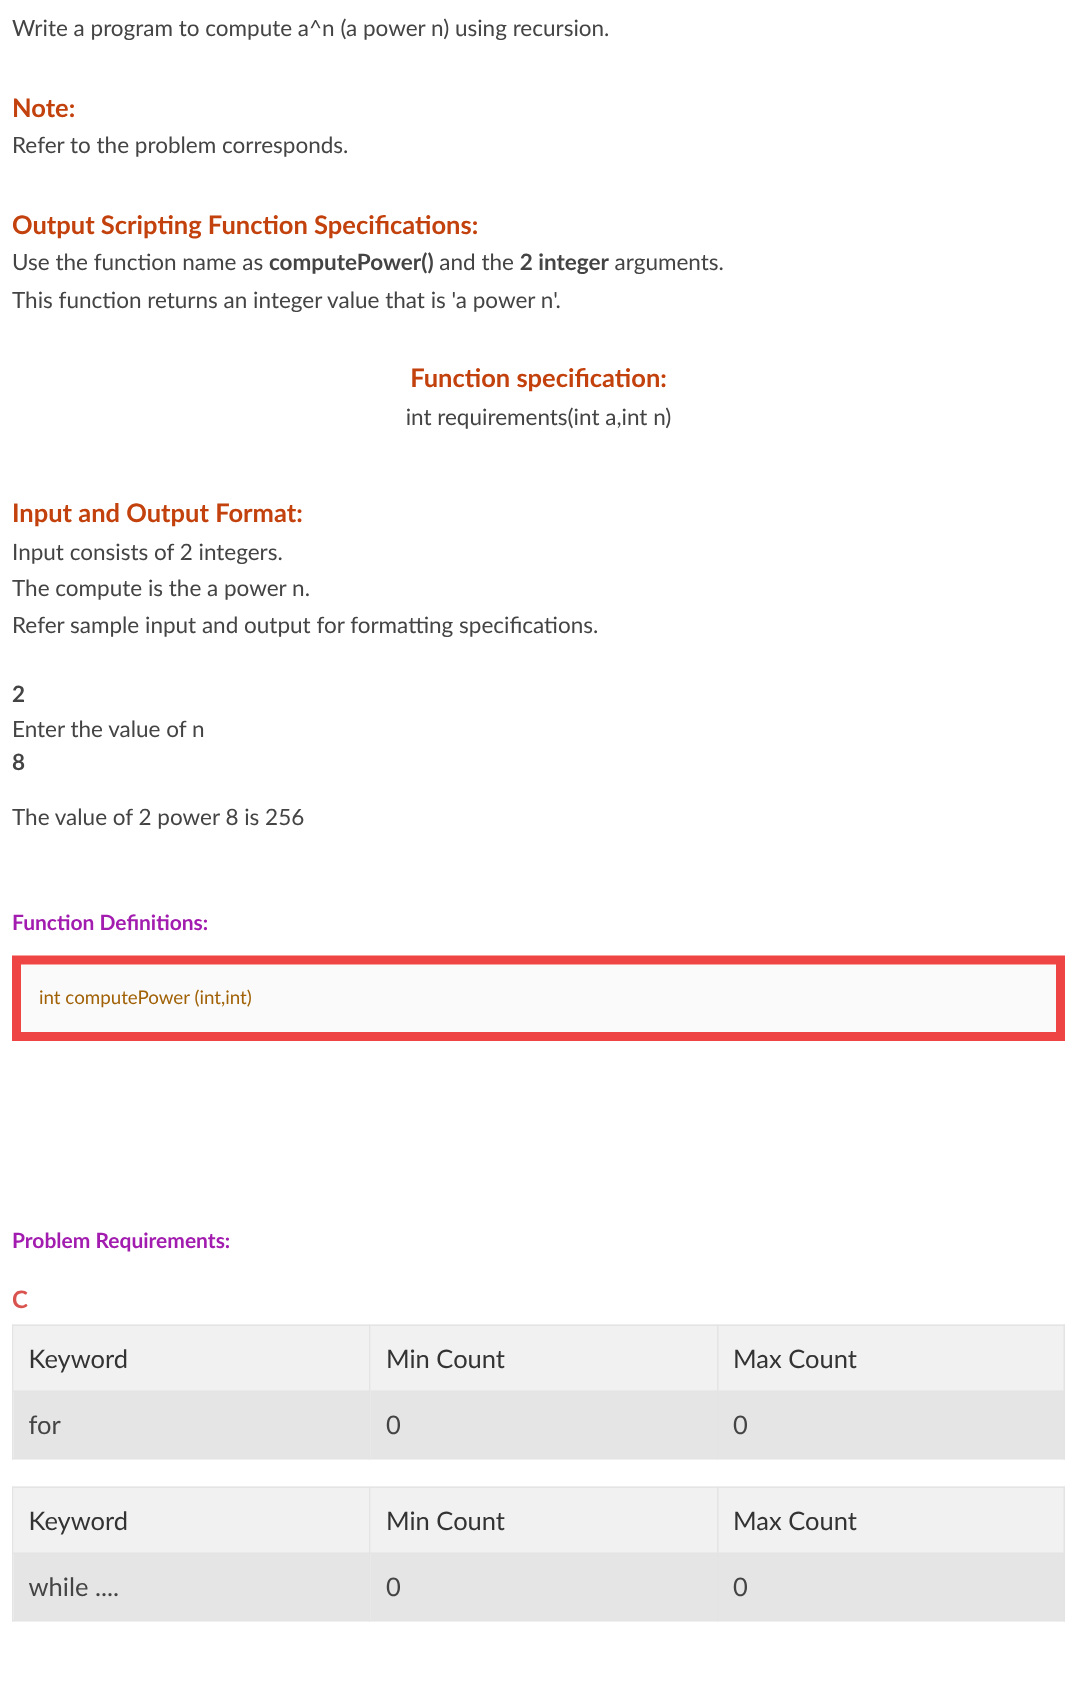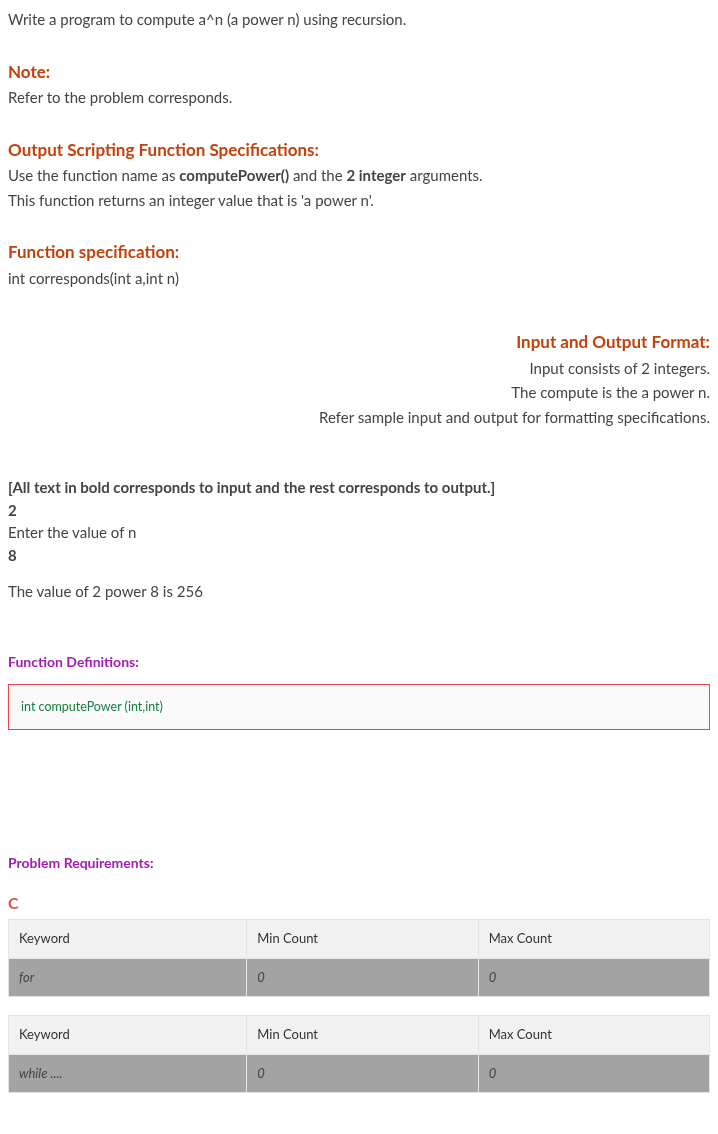--- a/index.html
+++ b/index.html
@@ -24,55 +24,54 @@
   .bold { font-weight: 700; }
   .sample-io p { margin-bottom: 0; }
   .sample-group { margin-bottom: 6px; }
   .subhead {
     font-weight: 700;
     font-size: 14px;
     color: #a21caf;
     margin-bottom: 12px;
   }
   .code-box {
-    border: 1px solid #ef4444;
+    border: 6px solid #ef4444;
     background: #fafafa;
     padding: 13px 12px;
     font-size: 12.5px;
-    color: #15803d;
+    color: #a16207;
     margin-bottom: 12px;
   }
   .gap-large { height: 110px; }
   .lang-label {
     color: #D9534F;
     font-weight: 700;
     font-size: 16px;
     padding-bottom: 2px;
     margin-bottom: 2px;
   }
   table {
     width: 100%;
     border-collapse: collapse;
-    font-size: 13px;
+    font-size: 17px;
     margin-bottom: 18px;
   }
   th, td {
     text-align: left;
     padding: 9px 10px;
     border: 1px solid #e4e4e4;
   }
   th {
     background: #f1f1f1;
     font-weight: 400;
     color: #333;
   }
   td {
-    background: #a3a3a3;
+    background: #e5e5e5;
     color: #444;
-    font-style: italic;
   }
   .sample-note { margin-bottom: 18px; }
 </style>
 </head>
 <body>
 
 <p class="intro">Write a program to compute a^n (a power n) using recursion.</p>
 
 <div class="block">
   <div class="heading">Note:</div>
@@ -80,34 +79,33 @@
 </div>
 
 <div class="block">
   <div class="heading">Output Scripting Function Specifications:</div>
   <div class="para">
     <span>Use the function name as </span><span class="bold">computePower()</span><span> and the </span><span class="bold">2 integer</span><span> arguments.</span>
   </div>
   <div class="para">This function returns an integer value that is 'a power n'.</div>
 </div>
 
-<div class="block" style="margin-bottom:40px;">
+<div class="block" style="margin-bottom:40px;text-align:center;">
   <div class="heading">Function specification:</div>
-  <div class="para">int corresponds(int a,int n)</div>
+  <div class="para">int requirements(int a,int n)</div>
 </div>
 
-<div class="block" style="margin-bottom:48px;text-align:right;">
+<div class="block" style="margin-bottom:24px;">
   <div class="heading">Input and Output Format:</div>
   <div class="para">Input consists of 2 integers.</div>
   <div class="para">The compute is the a power n.</div>
   <div class="para">Refer sample input and output for formatting specifications.</div>
 </div>
 
 <div class="block sample-io" style="margin-bottom:48px;">
-  <p class="bold sample-note">[All text in bold corresponds to input and the rest corresponds to output.]</p>
   <div class="sample-group" style="margin-bottom:14px;">
     <p class="bold">2</p>
     <p>Enter the value of n</p>
     <p class="bold">8</p>
   </div>
   <p>The value of 2 power 8 is 256</p>
 </div>
 
 <div>
   <div class="subhead">Function Definitions:</div>

